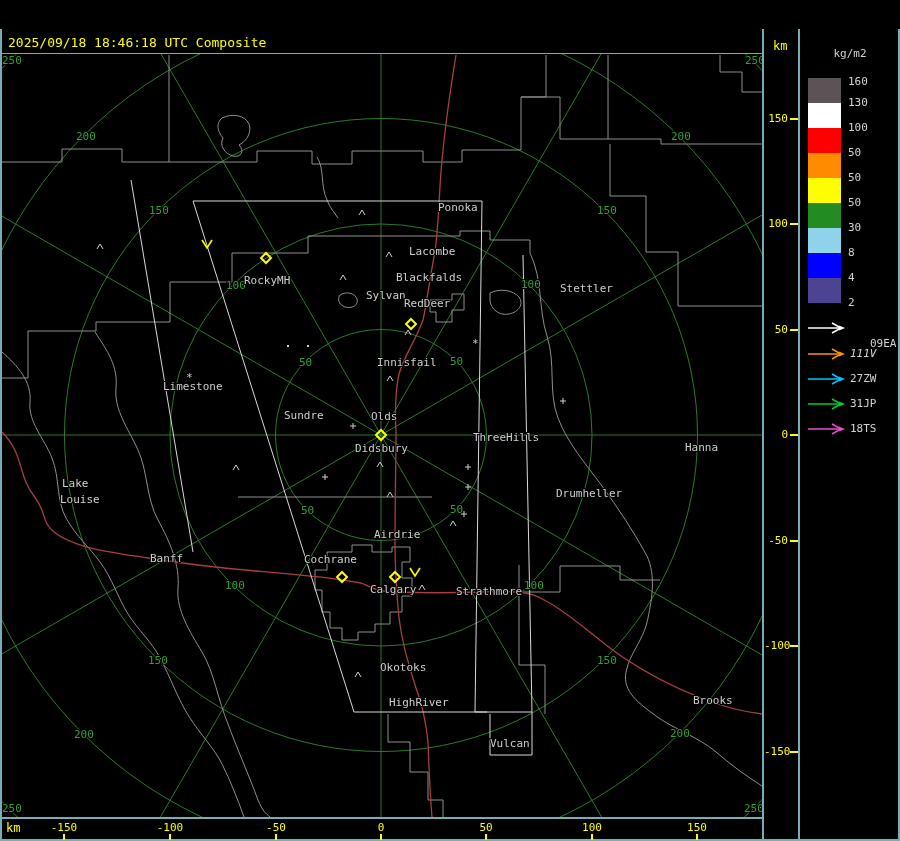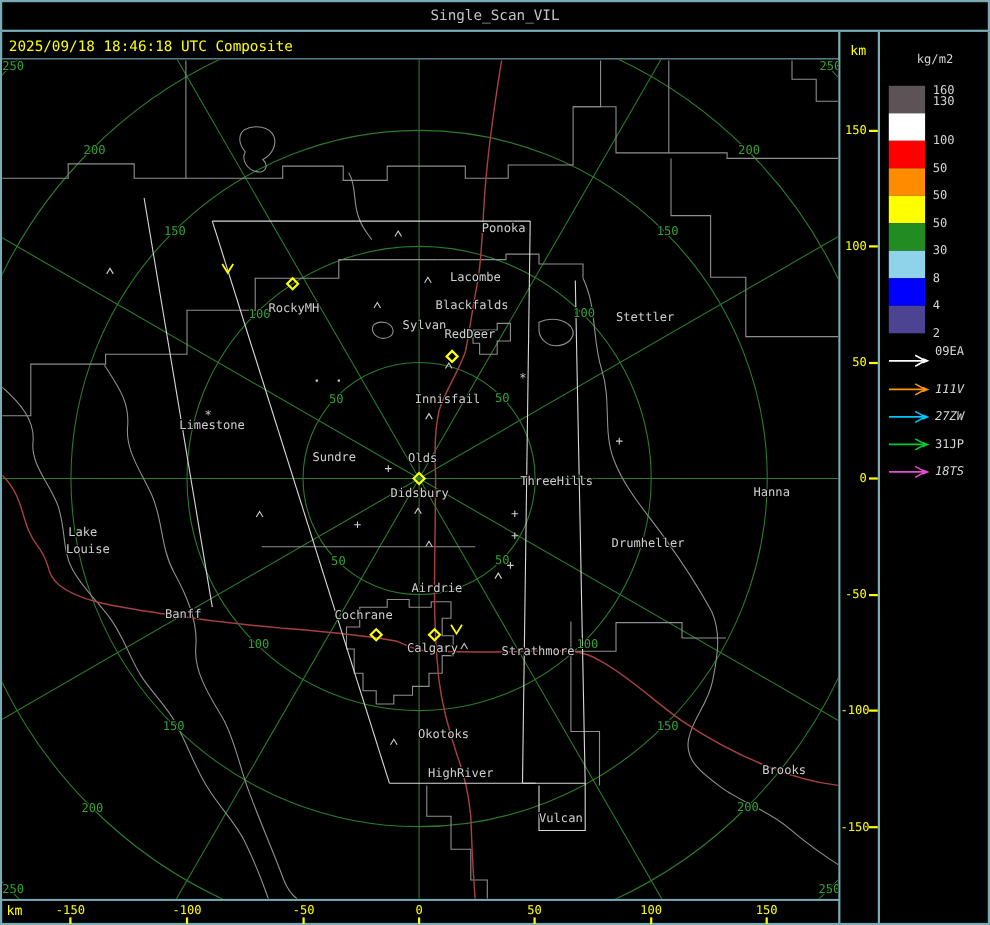--- a/index.html
+++ b/index.html
@@ -28,23 +28,20 @@
   #legend .vec{position:absolute;left:8px;}
   #legend .vlab{position:absolute;left:50px;}
   svg text{font-family:"DejaVu Sans Mono", monospace;paint-order:stroke;stroke:#000;stroke-width:2px;}
   svg .city{fill:#cfcfcf;font-size:11px;}
   svg .rlab{fill:#36a036;font-size:11px;}
 </style>
 </head>
 <body>
 
 <div id="app">
-  <div id="titlebar">
-    <span>Single_Scan_VIL</span>
-  </div>
 
   <div class="frame" style="left:0;top:29px;width:2px;height:812px;"></div>
   <div class="frame" style="left:898px;top:29px;width:2px;height:812px;"></div>
   <div class="frame" style="left:0;top:839px;width:900px;height:2px;"></div>
   <div class="frame" style="left:0;top:53px;width:763px;height:2px;"></div>
   <div class="frame" style="left:0;top:817px;width:763px;height:2px;"></div>
   <div class="frame" style="left:762px;top:29px;width:2px;height:812px;"></div>
   <div class="frame" style="left:798px;top:29px;width:2px;height:812px;"></div>
 
   <div id="timestamp-bar">
@@ -239,53 +236,53 @@
   <div class="box" style="top: 49px; background: rgb(91, 83, 85);"></div>
       <div class="box" style="top: 74px; background: rgb(255, 255, 255);"></div>
       <div class="box" style="top: 99px; background: rgb(255, 0, 0);"></div>
       <div class="box" style="top: 124px; background: rgb(255, 140, 0);"></div>
       <div class="box" style="top: 149px; background: rgb(255, 255, 0);"></div>
       <div class="box" style="top: 174px; background: rgb(34, 139, 34);"></div>
       <div class="box" style="top: 199px; background: rgb(143, 211, 234);"></div>
       <div class="box" style="top: 224px; background: rgb(0, 0, 255);"></div>
       <div class="box" style="top: 249px; background: rgb(76, 68, 147);"></div>
       <div class="sval" style="top: 46px;">160</div>
-      <div class="sval" style="top: 56px;">130</div>
+      <div class="sval" style="top: 67px;">130</div>
       <div class="sval" style="top: 92px;">100</div>
       <div class="sval" style="top: 117px;">50</div>
       <div class="sval" style="top: 142px;">50</div>
       <div class="sval" style="top: 167px;">50</div>
       <div class="sval" style="top: 192px;">30</div>
       <div class="sval" style="top: 217px;">8</div>
       <div class="sval" style="top: 242px;">4</div>
       <div class="sval" style="top: 267px;">2</div>
       <div class="vec" style="top: 292px; width: 40px; height: 14px;"><svg width="40" height="14">
           <line x1="0" y1="7" x2="31" y2="7" stroke="#ffffff" stroke-width="1.5"></line>
           <path d="M24,2 L33,7 L24,12" stroke="#ffffff" fill="none" stroke-width="1.5"></path>
           <path d="M31,4.5 L37,7 L31,9.5 Z" stroke="none" fill="#ffffff"></path>
         </svg></div>
-      <div class="vlab" style="top: 284px;">09EA</div>
+      <div class="vlab" style="top: 308px; margin-left: 20px;">09EA</div>
       <div class="vec" style="top: 318px; width: 40px; height: 14px;"><svg width="40" height="14">
           <line x1="0" y1="7" x2="31" y2="7" stroke="#ff9500" stroke-width="1.5"></line>
           <path d="M24,2 L33,7 L24,12" stroke="#ff9500" fill="none" stroke-width="1.5"></path>
           <path d="M31,4.5 L37,7 L31,9.5 Z" stroke="none" fill="#ff9500"></path>
         </svg></div>
       <div class="vlab" style="top: 318px; font-style: italic;">111V</div>
       <div class="vec" style="top: 343px; width: 40px; height: 14px;"><svg width="40" height="14">
           <line x1="0" y1="7" x2="31" y2="7" stroke="#00c5ff" stroke-width="1.5"></line>
           <path d="M24,2 L33,7 L24,12" stroke="#00c5ff" fill="none" stroke-width="1.5"></path>
           <path d="M31,4.5 L37,7 L31,9.5 Z" stroke="none" fill="#00c5ff"></path>
         </svg></div>
-      <div class="vlab" style="top: 343px; font-style: italic;">27ZW</div>
+      <div class="vlab" style="top: 343px;">27ZW</div>
       <div class="vec" style="top: 368px; width: 40px; height: 14px;"><svg width="40" height="14">
           <line x1="0" y1="7" x2="31" y2="7" stroke="#00cc33" stroke-width="1.5"></line>
           <path d="M24,2 L33,7 L24,12" stroke="#00cc33" fill="none" stroke-width="1.5"></path>
           <path d="M31,4.5 L37,7 L31,9.5 Z" stroke="none" fill="#00cc33"></path>
         </svg></div>
       <div class="vlab" style="top: 368px;">31JP</div>
       <div class="vec" style="top: 393px; width: 40px; height: 14px;"><svg width="40" height="14">
           <line x1="0" y1="7" x2="31" y2="7" stroke="#e44fd0" stroke-width="1.5"></line>
           <path d="M24,2 L33,7 L24,12" stroke="#e44fd0" fill="none" stroke-width="1.5"></path>
           <path d="M31,4.5 L37,7 L31,9.5 Z" stroke="none" fill="#e44fd0"></path>
         </svg></div>
-      <div class="vlab" style="top: 393px; font-style: italic;">18TS</div>
+      <div class="vlab" style="top: 393px;">18TS</div>
     </div>
 </div>
 
 </body></html>

